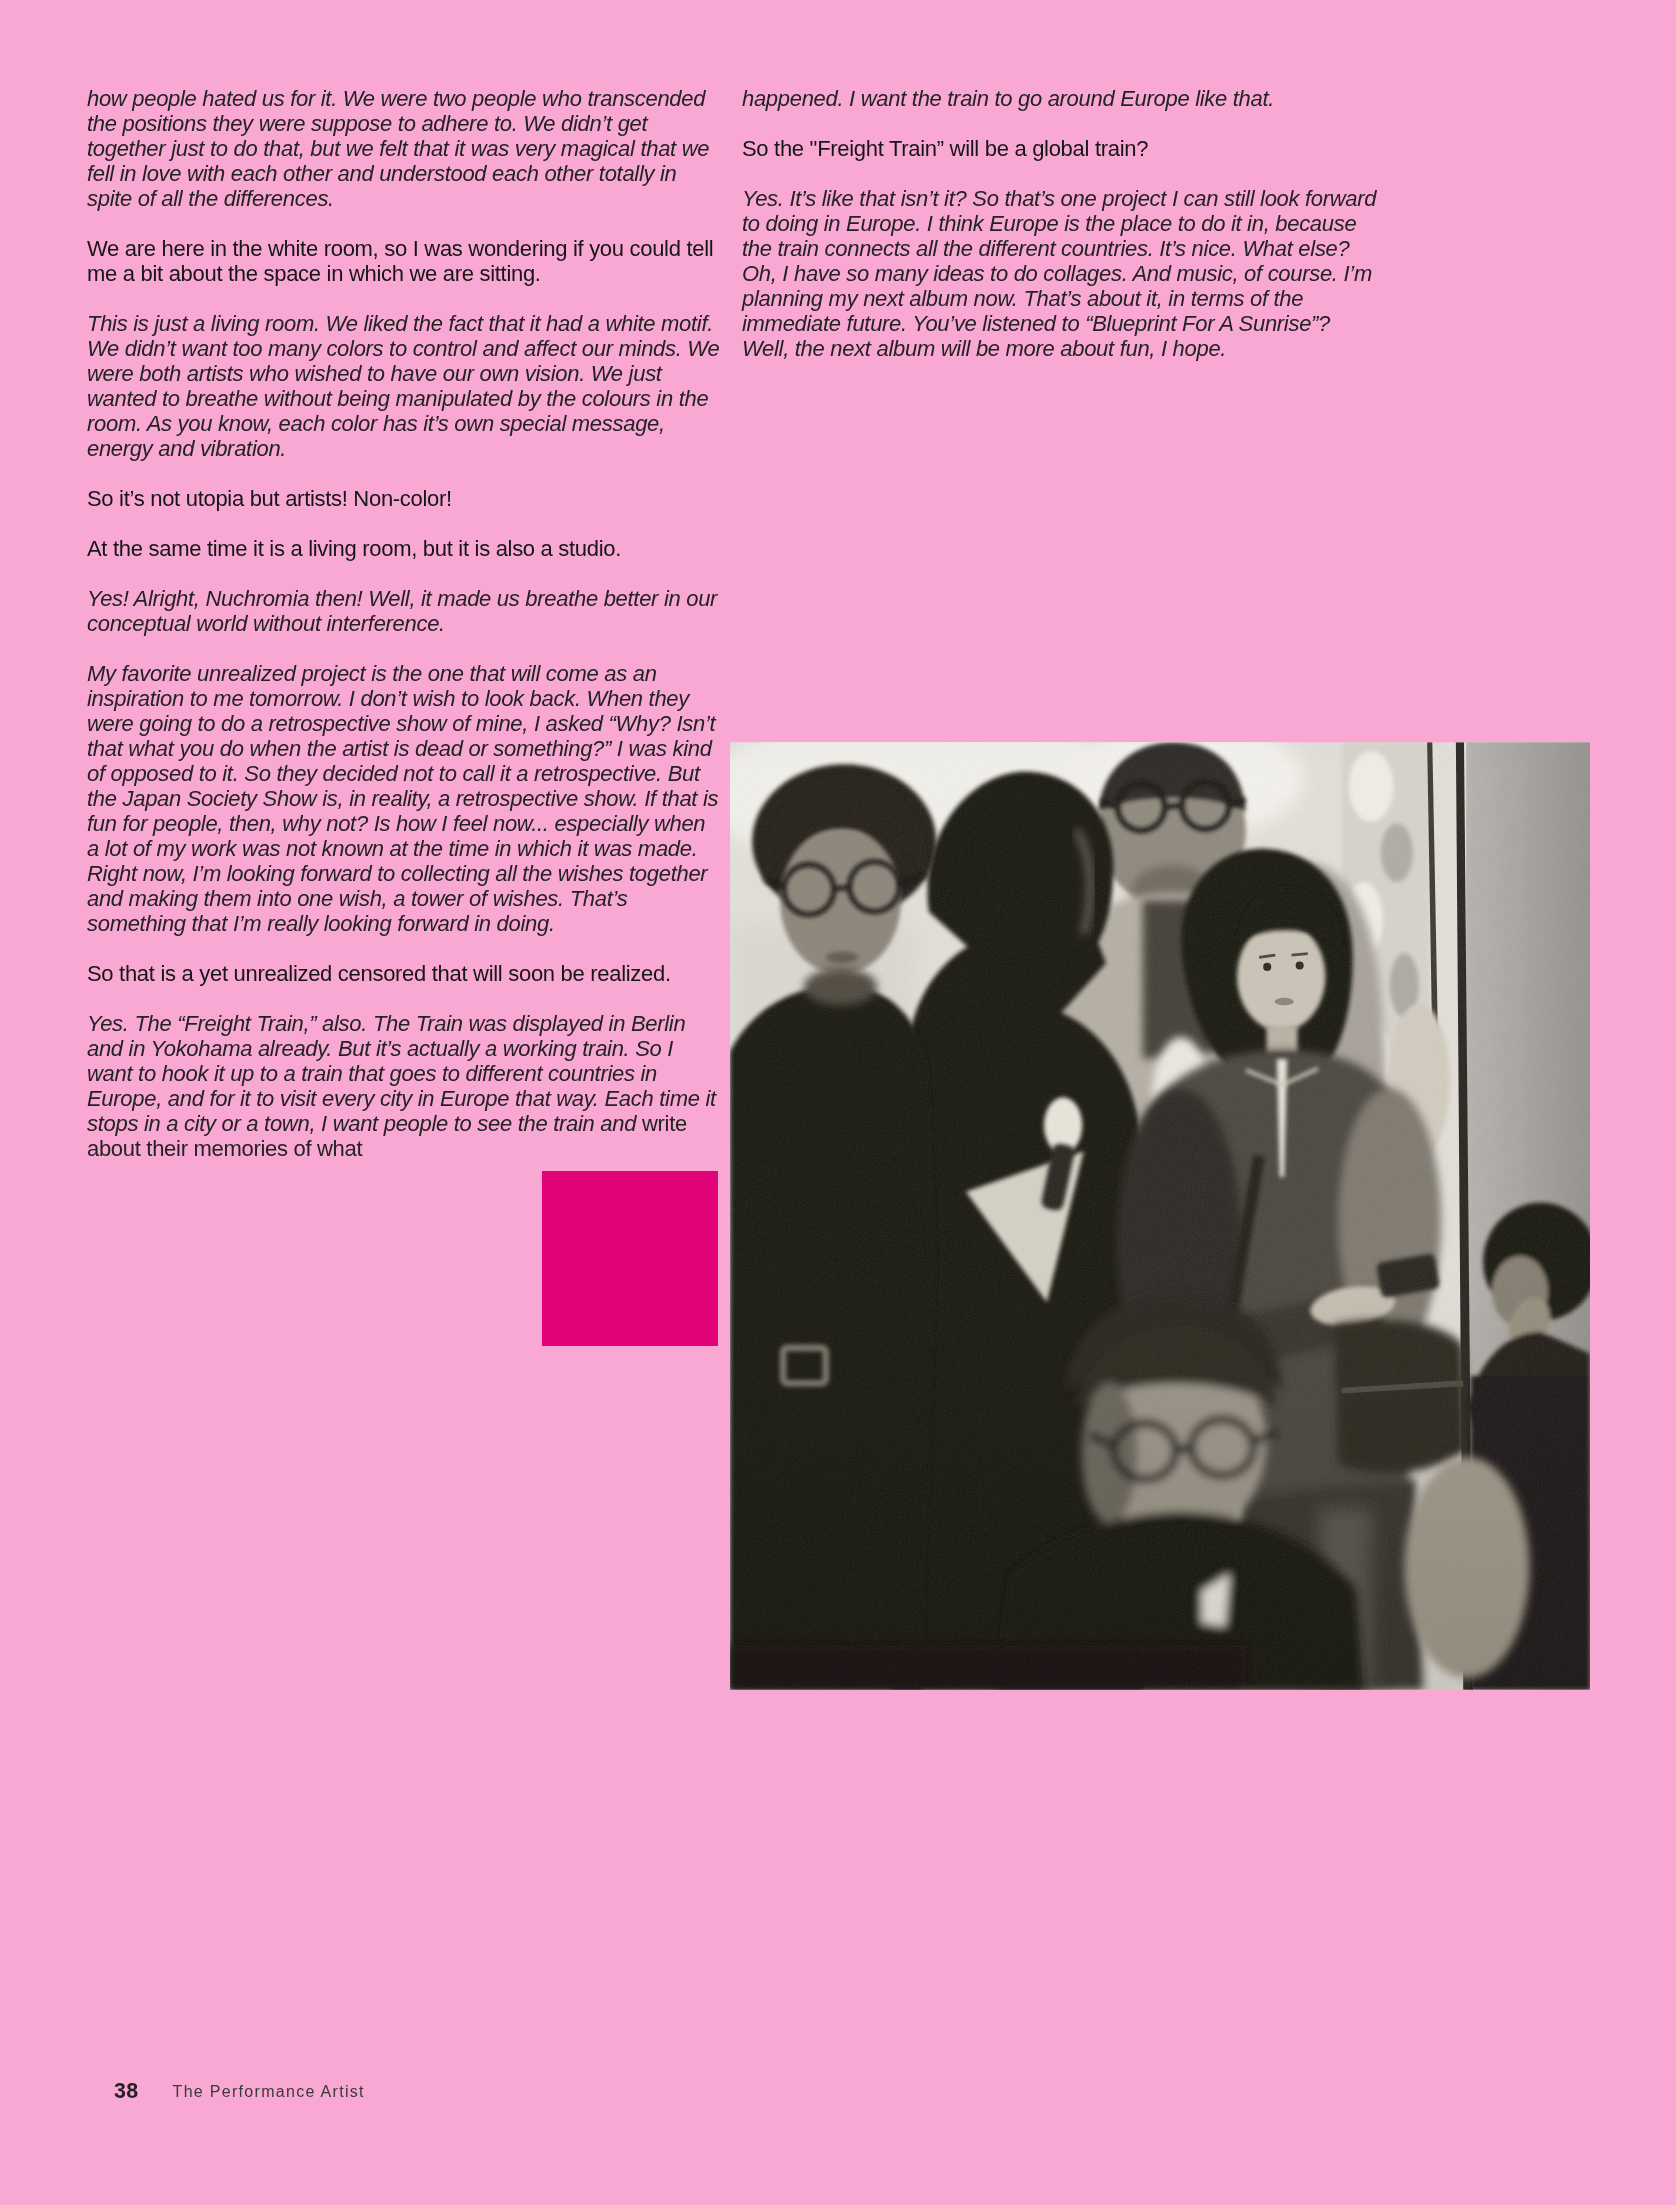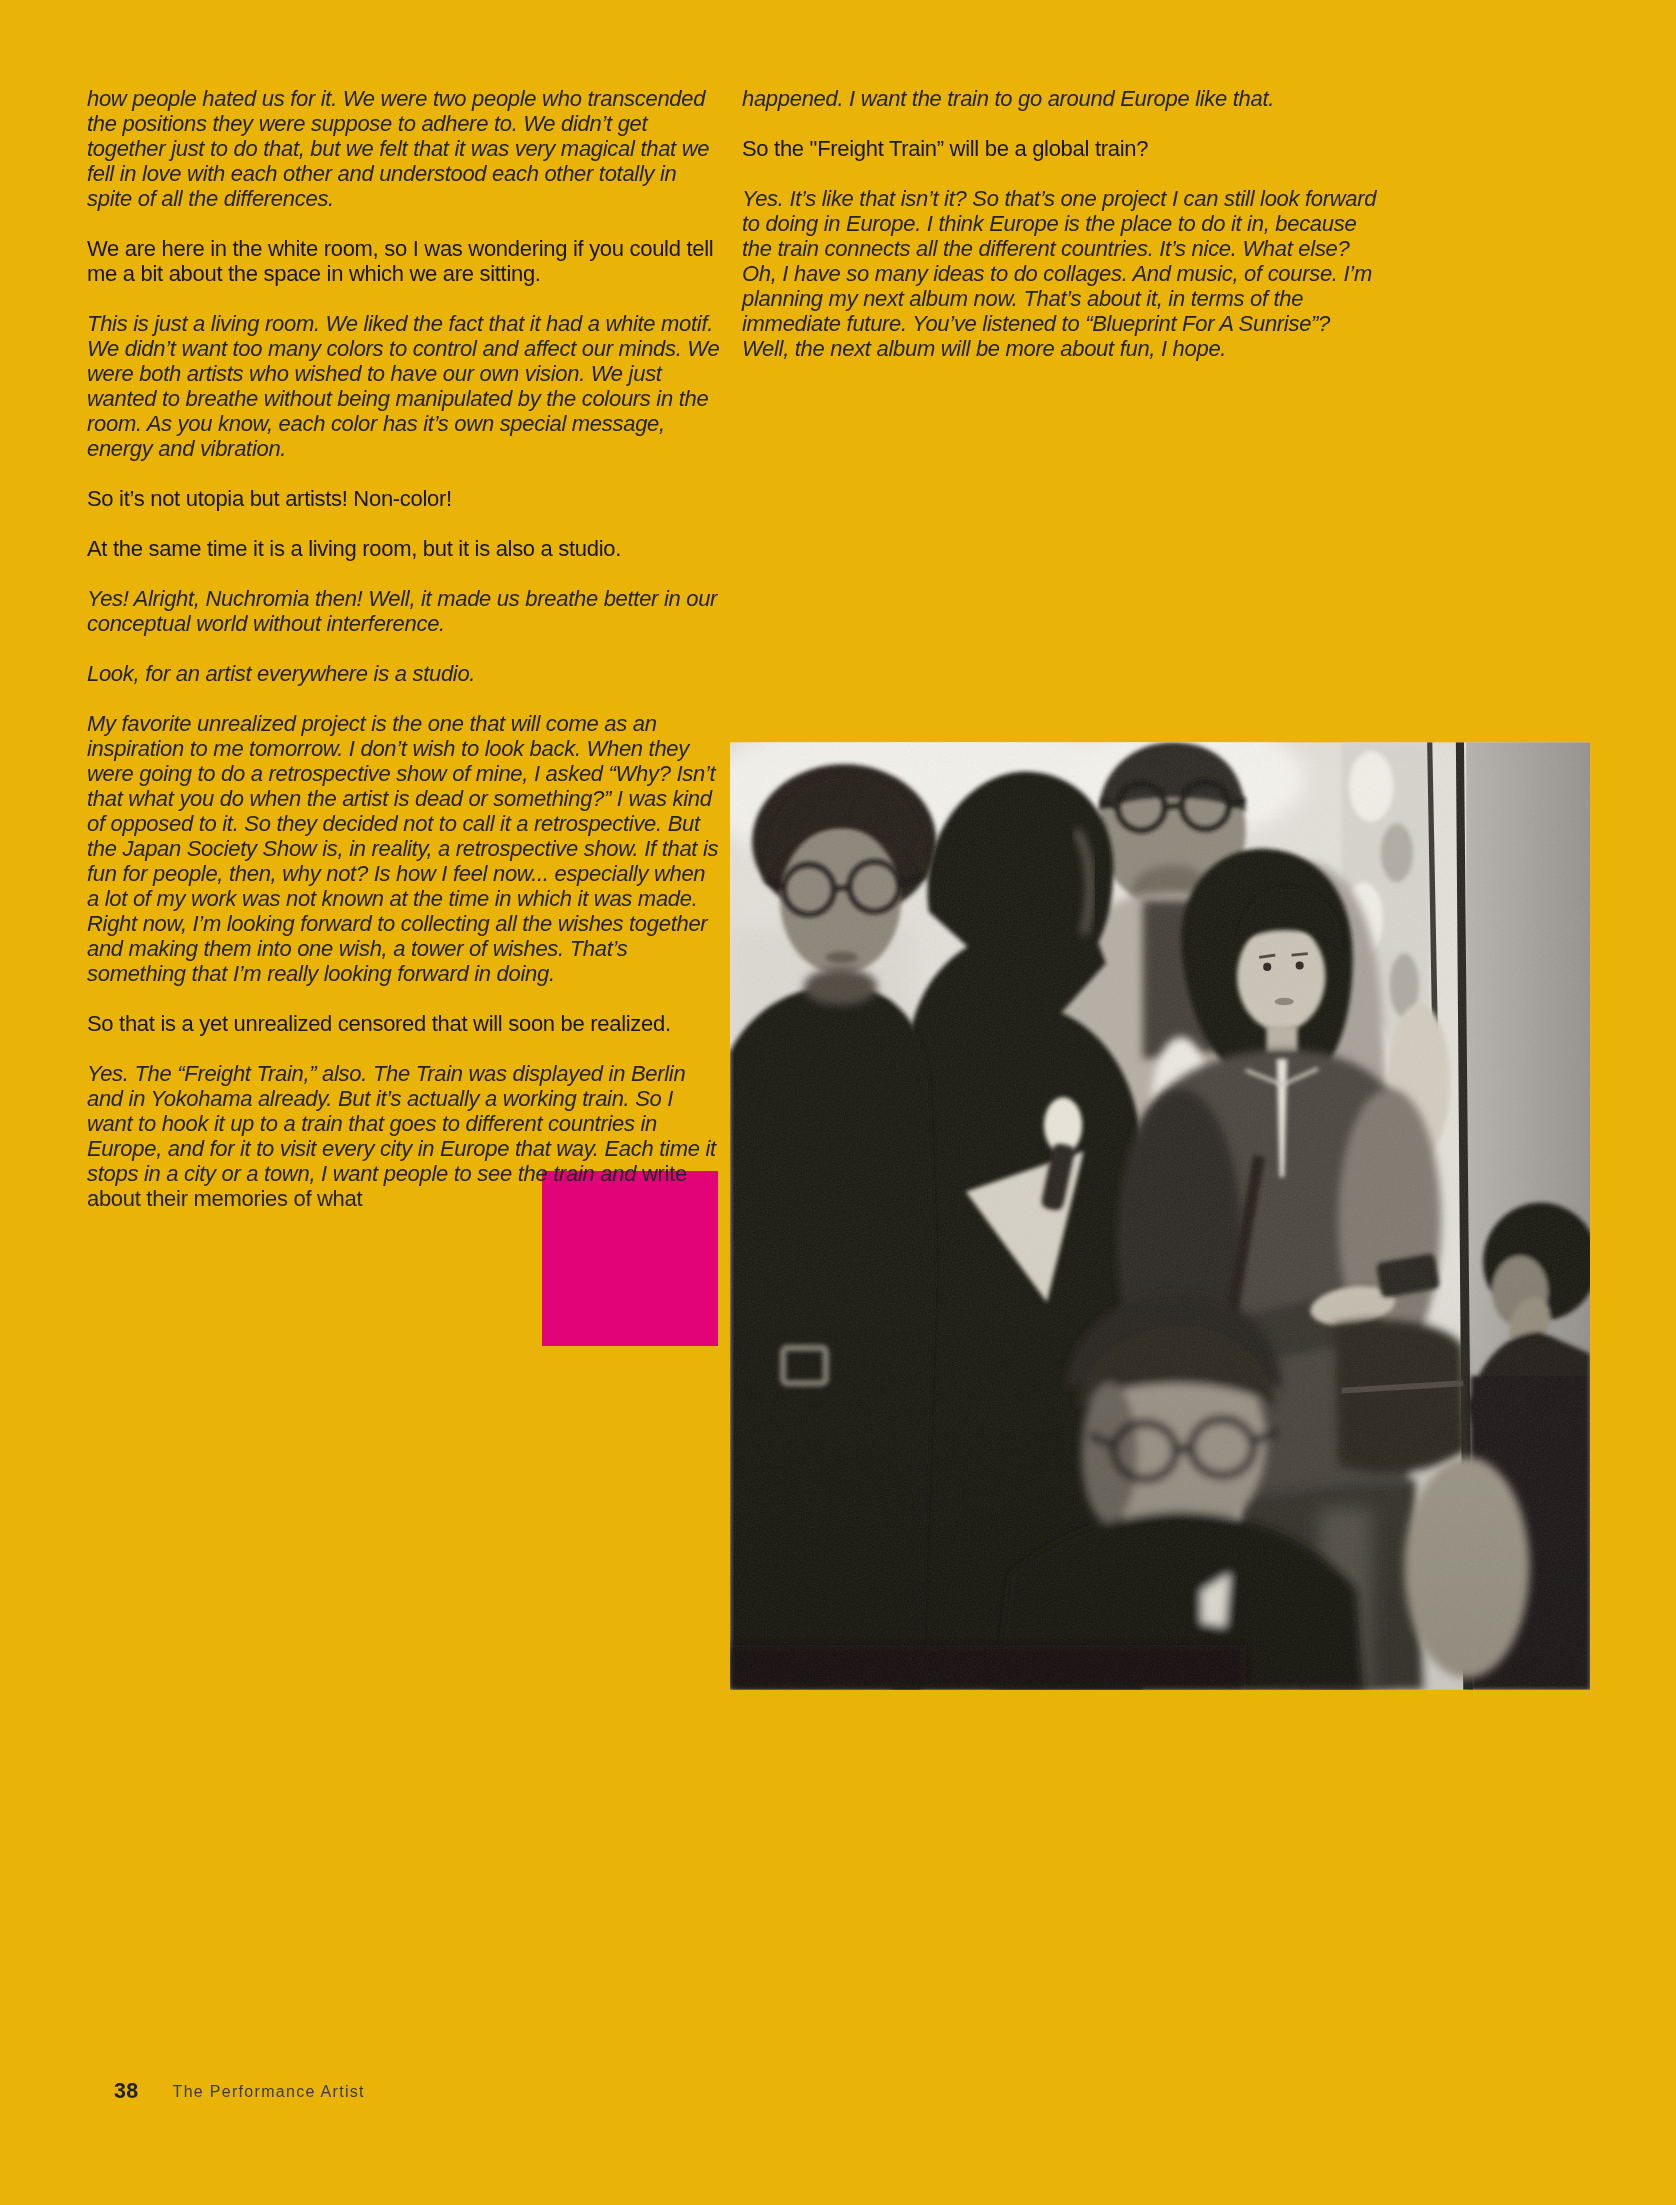--- a/index.html
+++ b/index.html
@@ -1,20 +1,20 @@
 <!DOCTYPE html>
 <html style="font-size:11.8px"><head>
 <meta charset="utf-8">
 <style>
   html,body{margin:0;padding:0;background:#ffffff;}
   .page{
     position:relative;
     width:1677px;
     height:2205px;
-    background:#eab308;
+    background:#f9a8d4;
     font-family:"Liberation Sans", sans-serif;
     color:#1e1e1e;
     overflow:hidden;
   }
   .col{
     position:absolute;
     top:86px;
     width:635px;
     font-size:22px;
     line-height:25px;
@@ -81,21 +81,20 @@
 
   <div class="pink-block" style="background: rgb(227, 3, 120);"></div>
 
   <div class="col col-left" id="col-left">
       <p class="para answer">how people hated us for it. We were two people who transcended the positions they were suppose to adhere to. We didn’t get together just to do that, but we felt that it was very magical that we fell in love with each other and understood each other totally in spite of all the differences.</p>
       <p class="para question">We are here in the white room, so I was wondering if you could tell me a bit about the space in which we are sitting.</p>
       <p class="para answer">This is just a living room. We liked the fact that it had a white motif. We didn’t want too many colors to control and affect our minds. We were both artists who wished to have our own vision. We just wanted to breathe without being manipulated by the colours in the room. As you know, each color has it’s own special message, energy and vibration.</p>
       <p class="para question">So it’s not utopia but artists! Non-color!</p>
       <p class="para question">At the same time it is a living room, but it is also a studio.</p>
       <p class="para answer">Yes! Alright, Nuchromia then! Well, it made us breathe better in our conceptual world without interference.</p>
-      <p class="para answer">Look, for an artist everywhere is a studio.</p>
       <p class="para answer">My favorite unrealized project is the one that will come as an inspiration to me tomorrow. I don’t wish to look back. When they were going to do a retrospective show of mine, I asked “Why? Isn’t that what you do when the artist is dead or something?” I was kind of opposed to it. So they decided not to call it a retrospective. But the Japan Society Show is, in reality, a retrospective show. If that is fun for people, then, why not? Is how I feel now... especially when a lot of my work was not known at the time in which it was made. Right now, I’m looking forward to collecting all the wishes together and making them into one wish, a tower of wishes. That’s something that I’m really looking forward in doing.</p>
       <p class="para question">So that is a yet unrealized censored that will soon be realized.</p>
       <p class="para answer"><span>Yes. The “Freight Train,” also. The Train was displayed in Berlin and in Yokohama already. But it’s actually a working train. So I want to hook it up to a train that goes to different countries in Europe, and for it to visit every city in Europe that way. Each time it stops in a city or a town, I want people to see the train and </span><span class="roman">write about their memories of what</span></p>
     </div>
   <div class="col col-right" id="col-right">
       <p class="para answer">happened. I want the train to go around Europe like that.</p>
       <p class="para question">So the "Freight Train” will be a global train?</p>
       <p class="para answer">Yes. It’s like that isn’t it? So that’s one project I can still look forward to doing in Europe. I think Europe is the place to do it in, because the train connects all the different countries. It’s nice. What else? Oh, I have so many ideas to do collages. And music, of course. I’m planning my next album now. That’s about it, in terms of the immediate future. You’ve listened to “Blueprint For A Sunrise”? Well, the next album will be more about fun, I hope.</p>
     </div>
 

